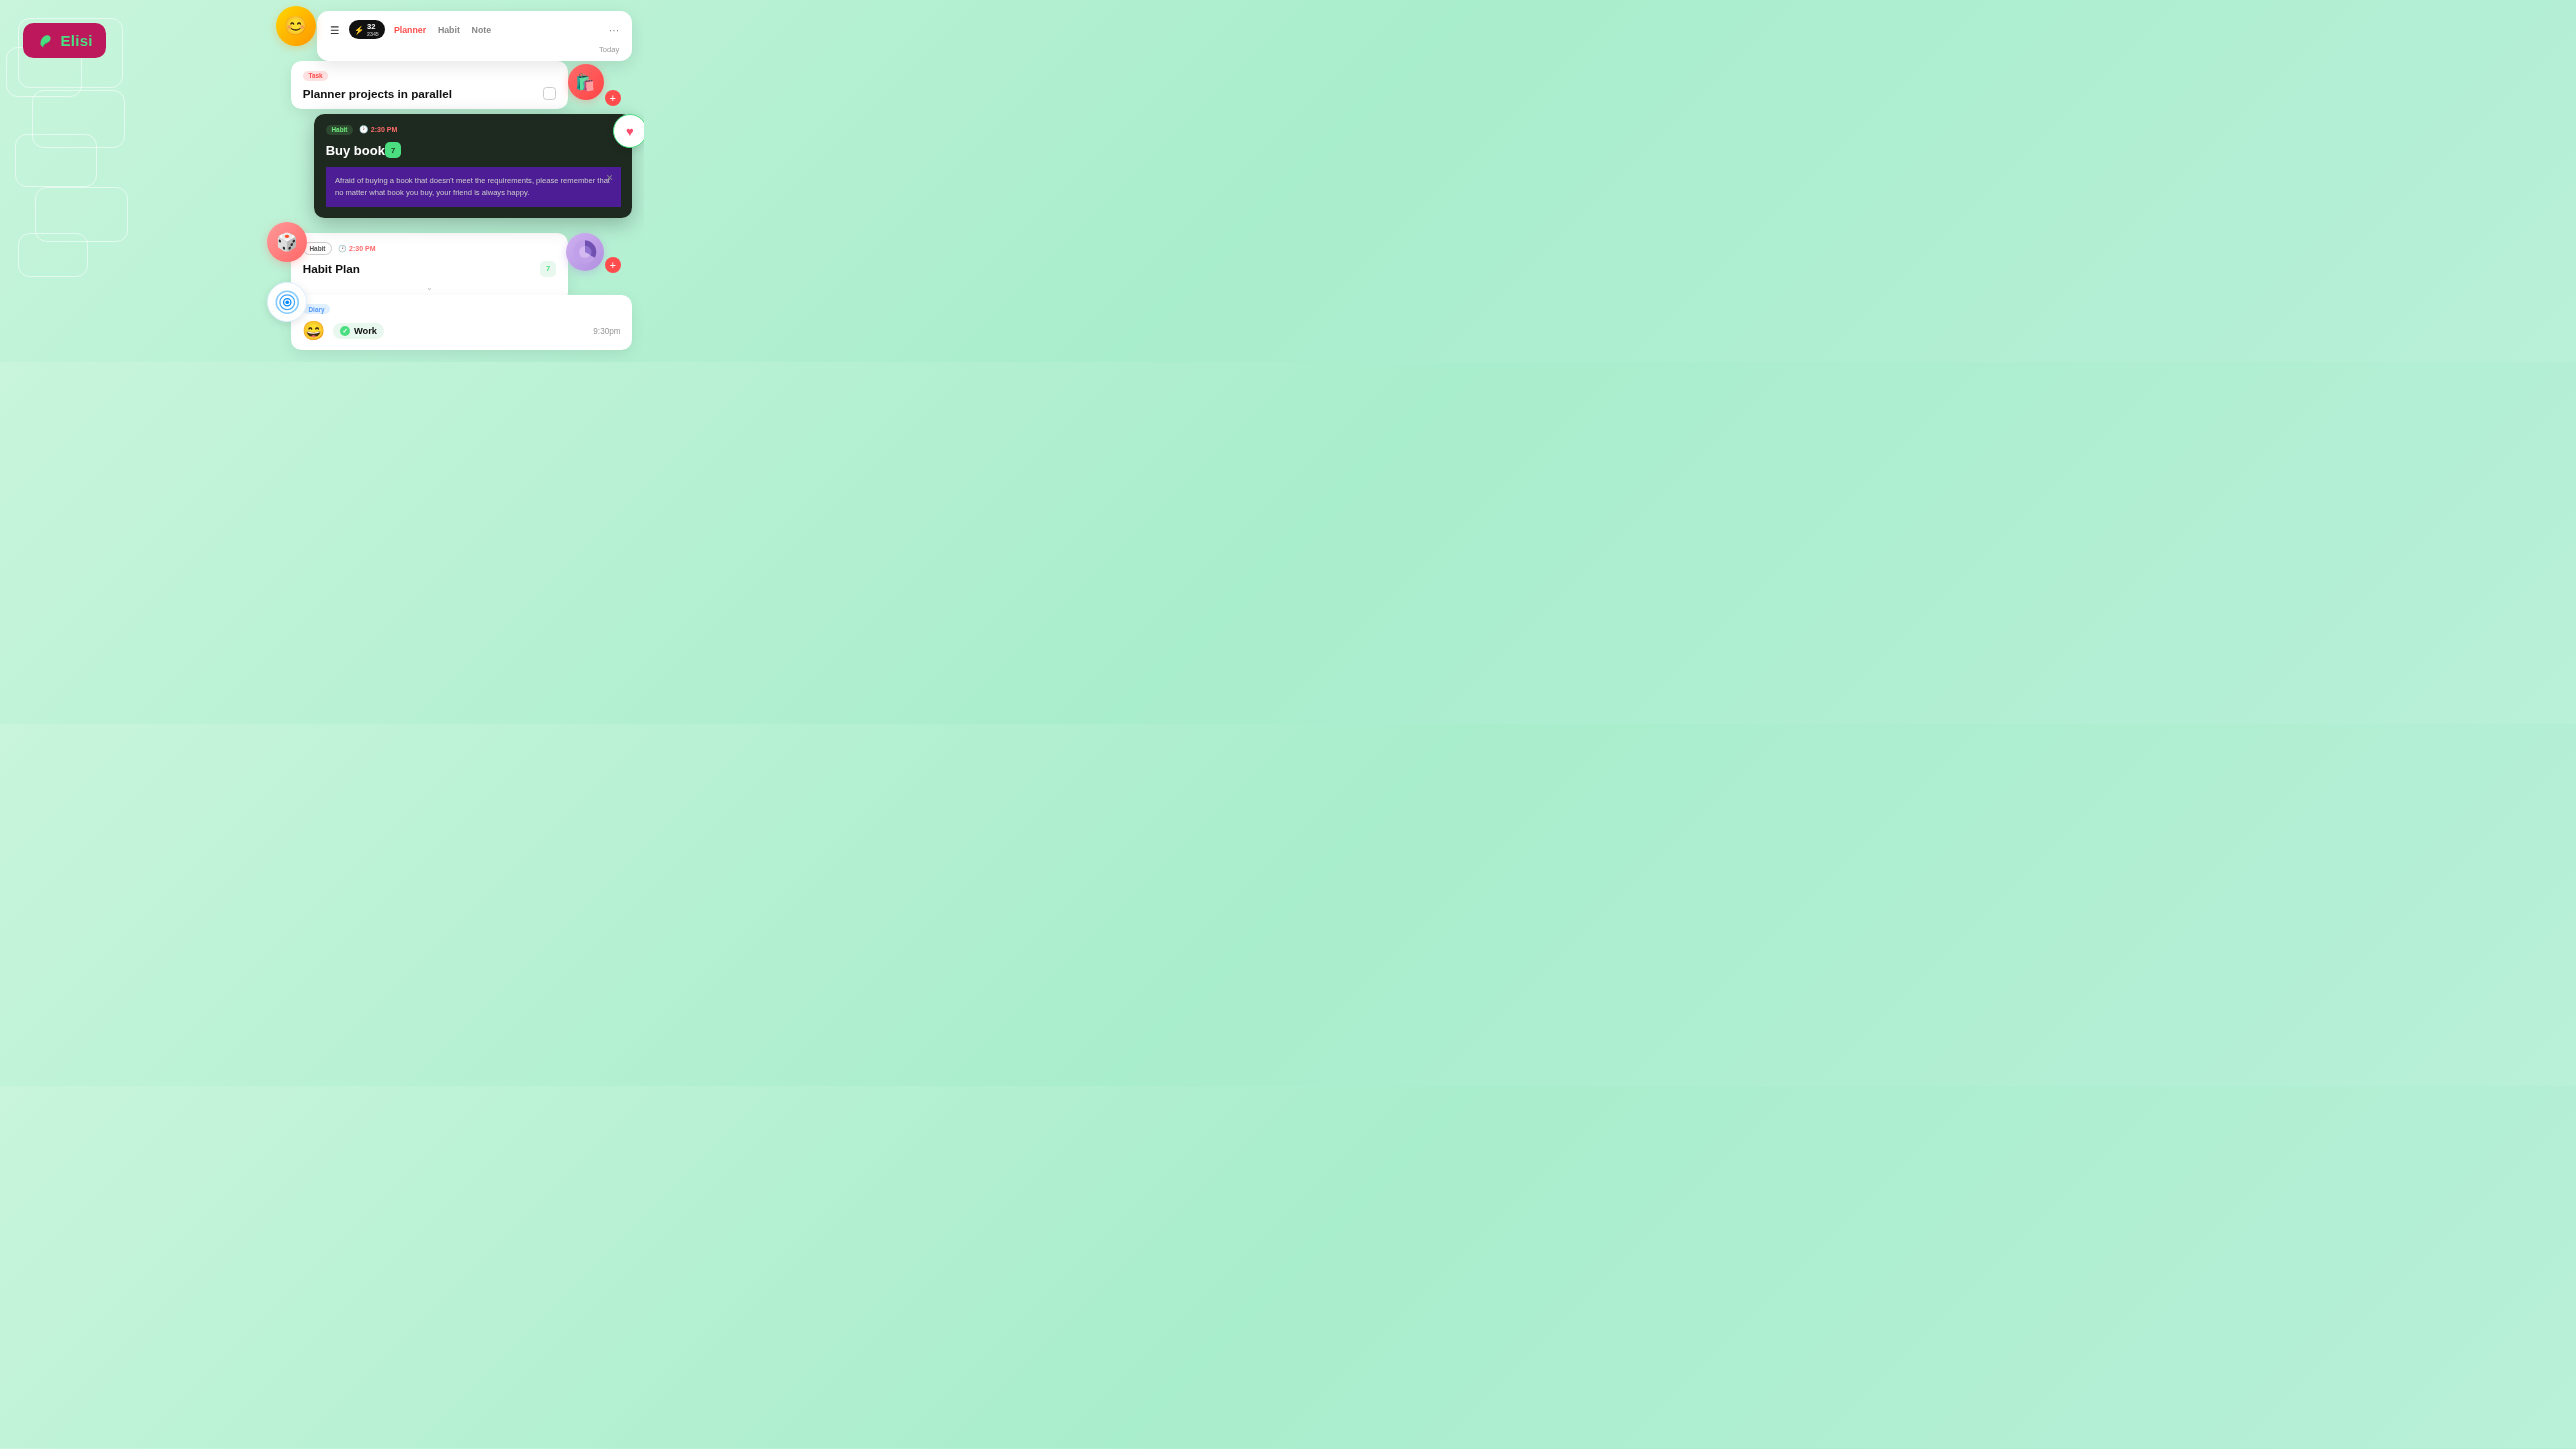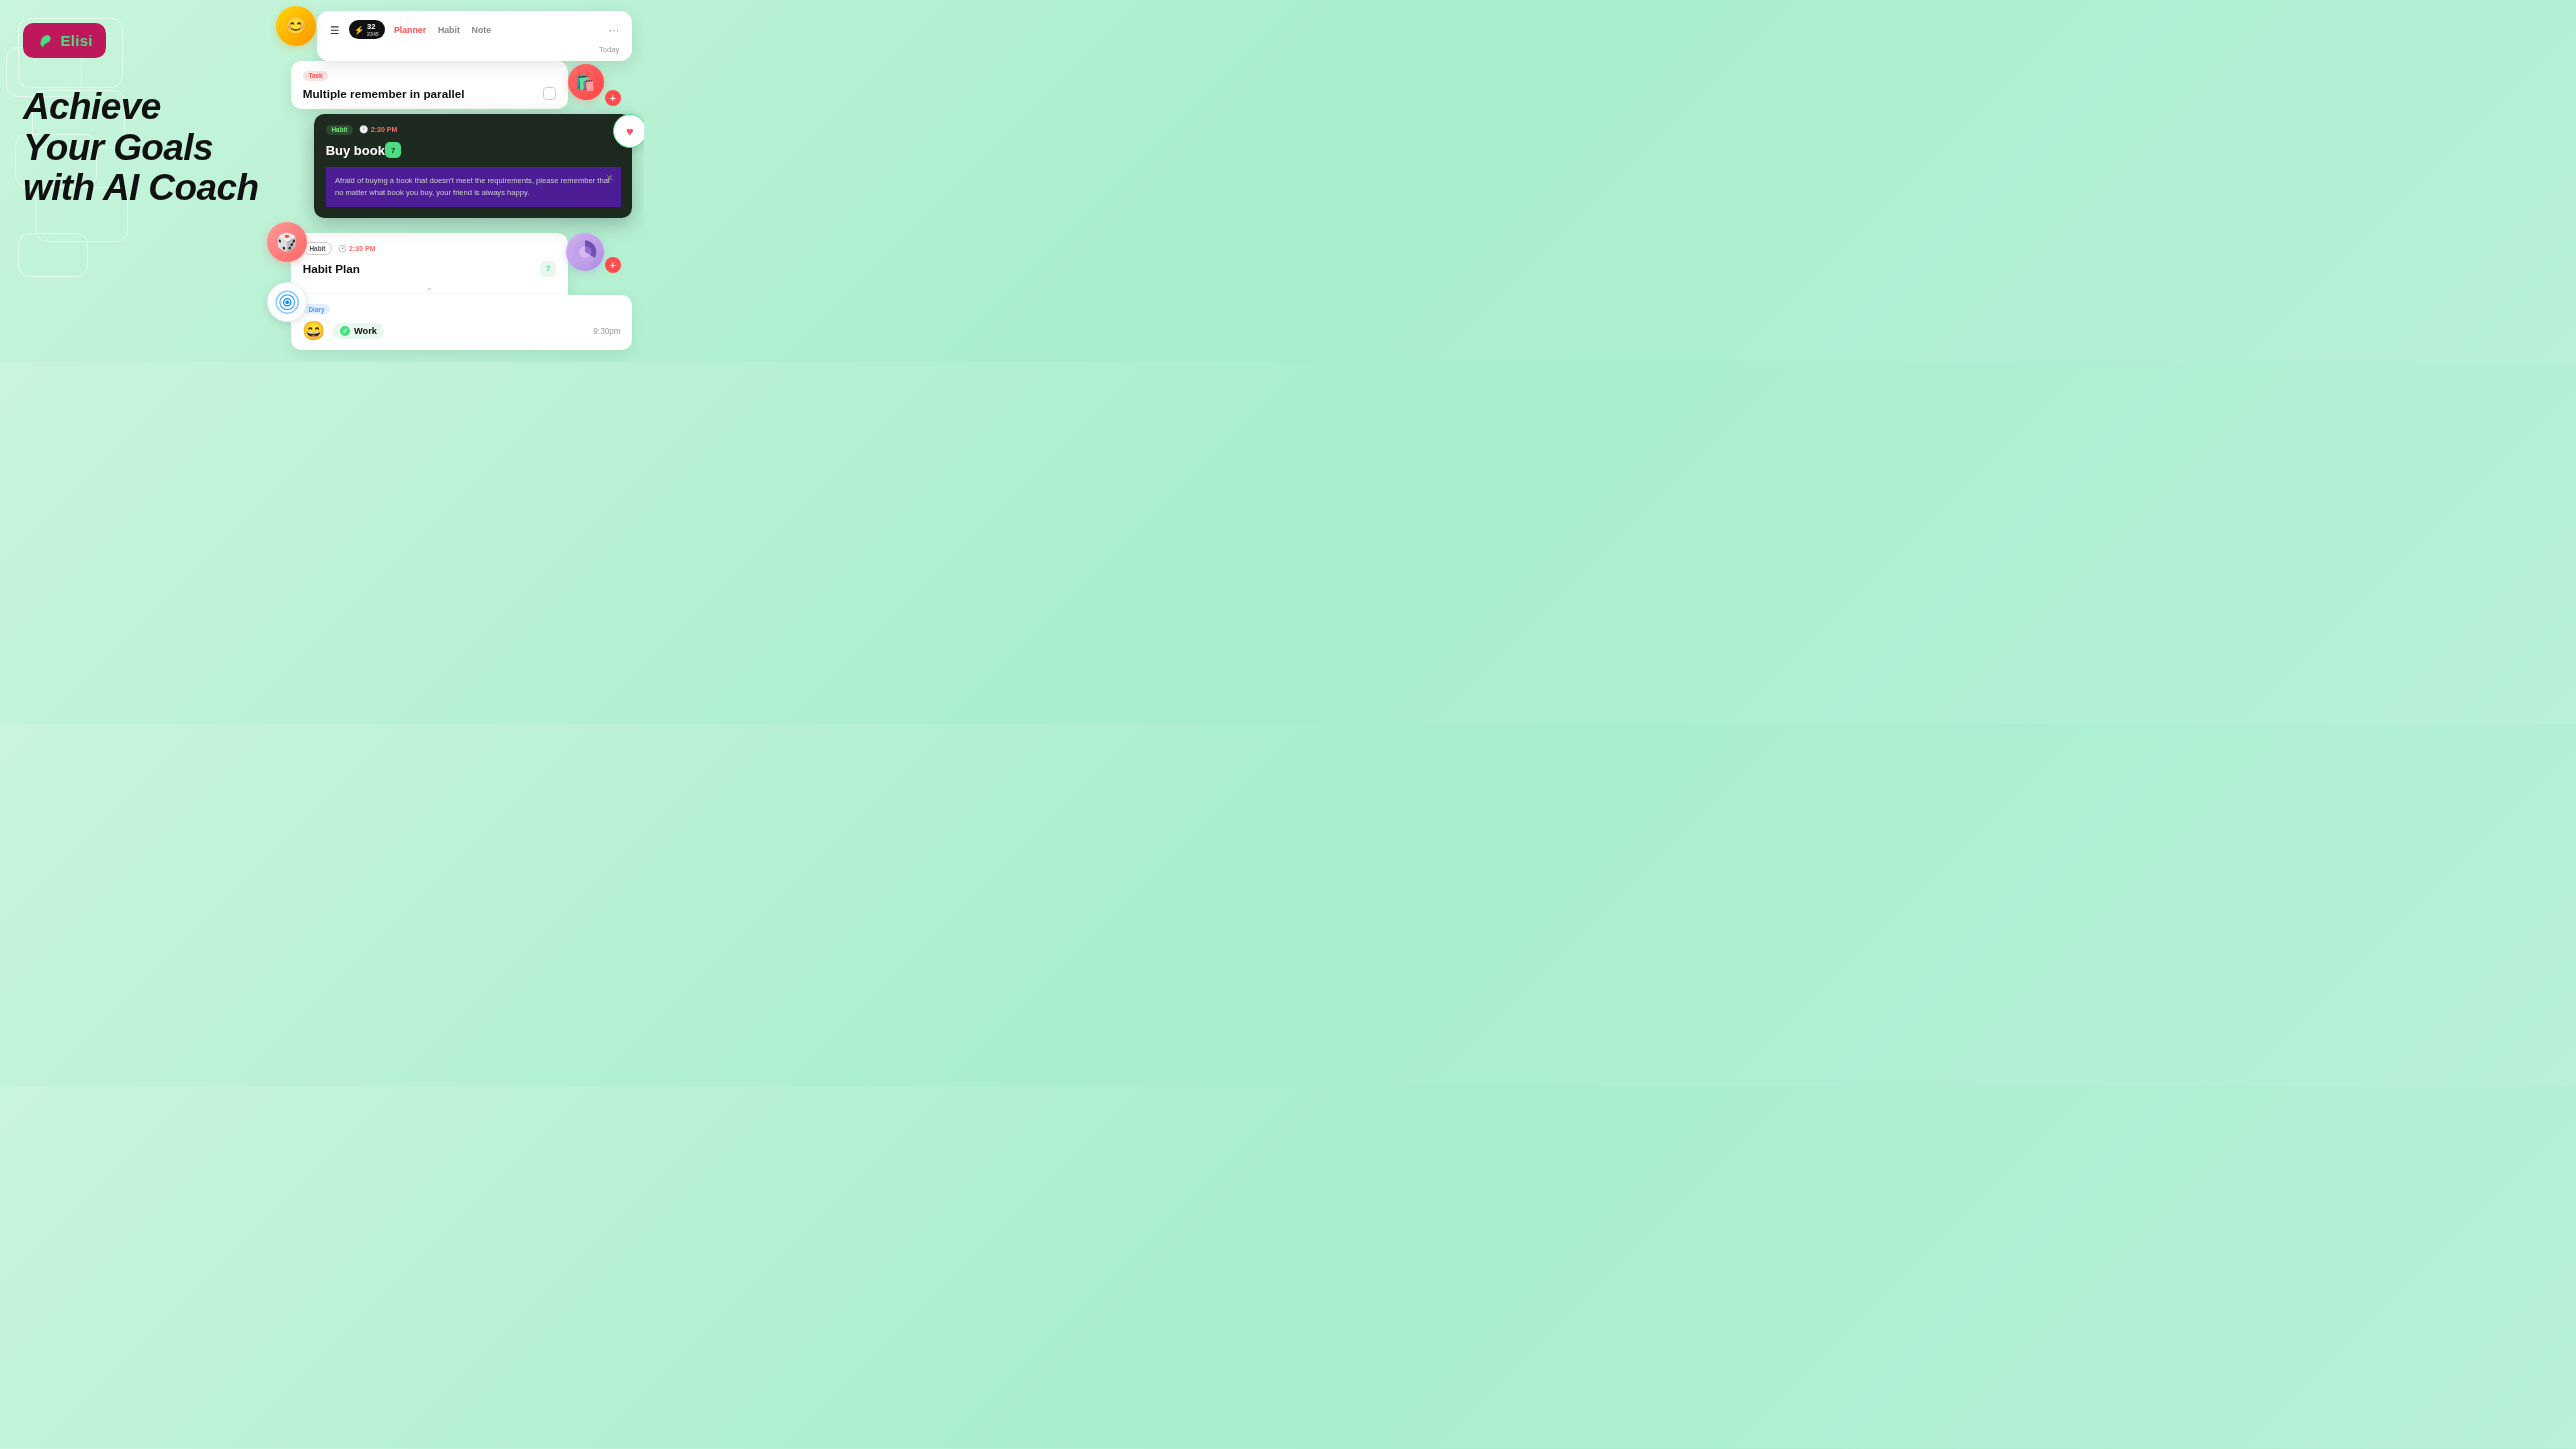--- a/index.html
+++ b/index.html
@@ -595,25 +595,20 @@
 <div class="left-section">
   <div class="logo-box">
 
     <svg class="logo-icon" viewBox="0 0 32 32">
       <path d="M8 24 C8 24 6 12 16 8 C26 4 28 16 20 20 C14 23 12 26 12 28 Z" fill="#4ade80"></path>
       <path d="M12 28 C12 28 14 20 20 20" stroke="#2d9a50" stroke-width="1.5" fill="none"></path>
     </svg>
     <span class="logo-text">Elisi</span>
   </div>
 
-  <div class="headline">
-    <div>Achieve</div>
-    <div>Your Goals</div>
-    <div>with AI Coach</div>
-  </div>
 </div>
 
 <div class="right-section">
 
   <div class="avatar-smiley">
     😊
   </div>
 
   <div class="app-bar-card">
     <div class="app-bar-top">
@@ -631,21 +626,21 @@
         <span class="nav-tab">Note</span>
       </nav>
       <span class="nav-more">···</span>
     </div>
     <div class="today-label">Today</div>
   </div>
 
   <div class="task-card">
     <span class="task-label">Task</span>
     <div class="task-title-row">
-      <span class="task-title">Multiple remember in parallel</span>
+      <span class="task-title">Planner projects in parallel</span>
       <div class="task-checkbox"></div>
     </div>
   </div>
 
   <div class="avatar-dice">
     🛍️
   </div>
 
   <div class="plus-btn-red">+</div>
 

